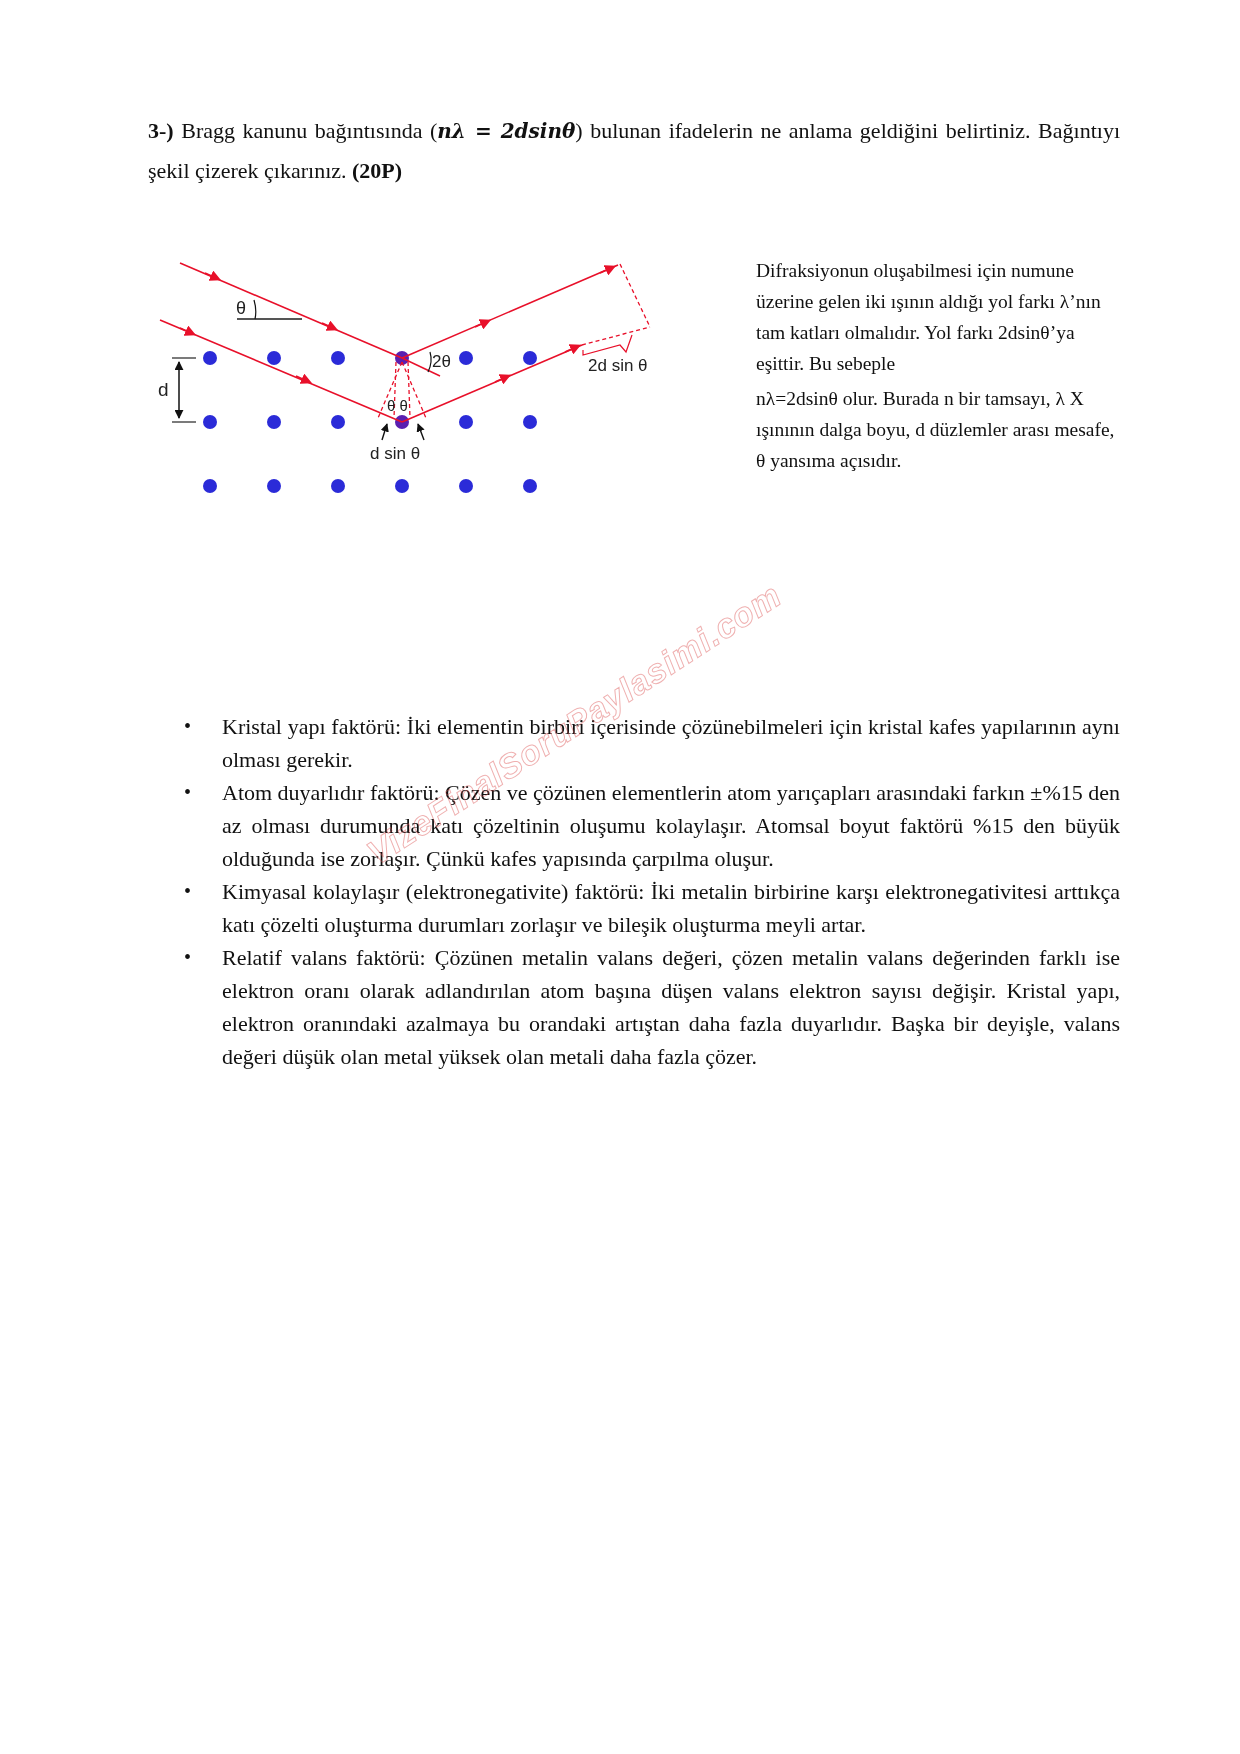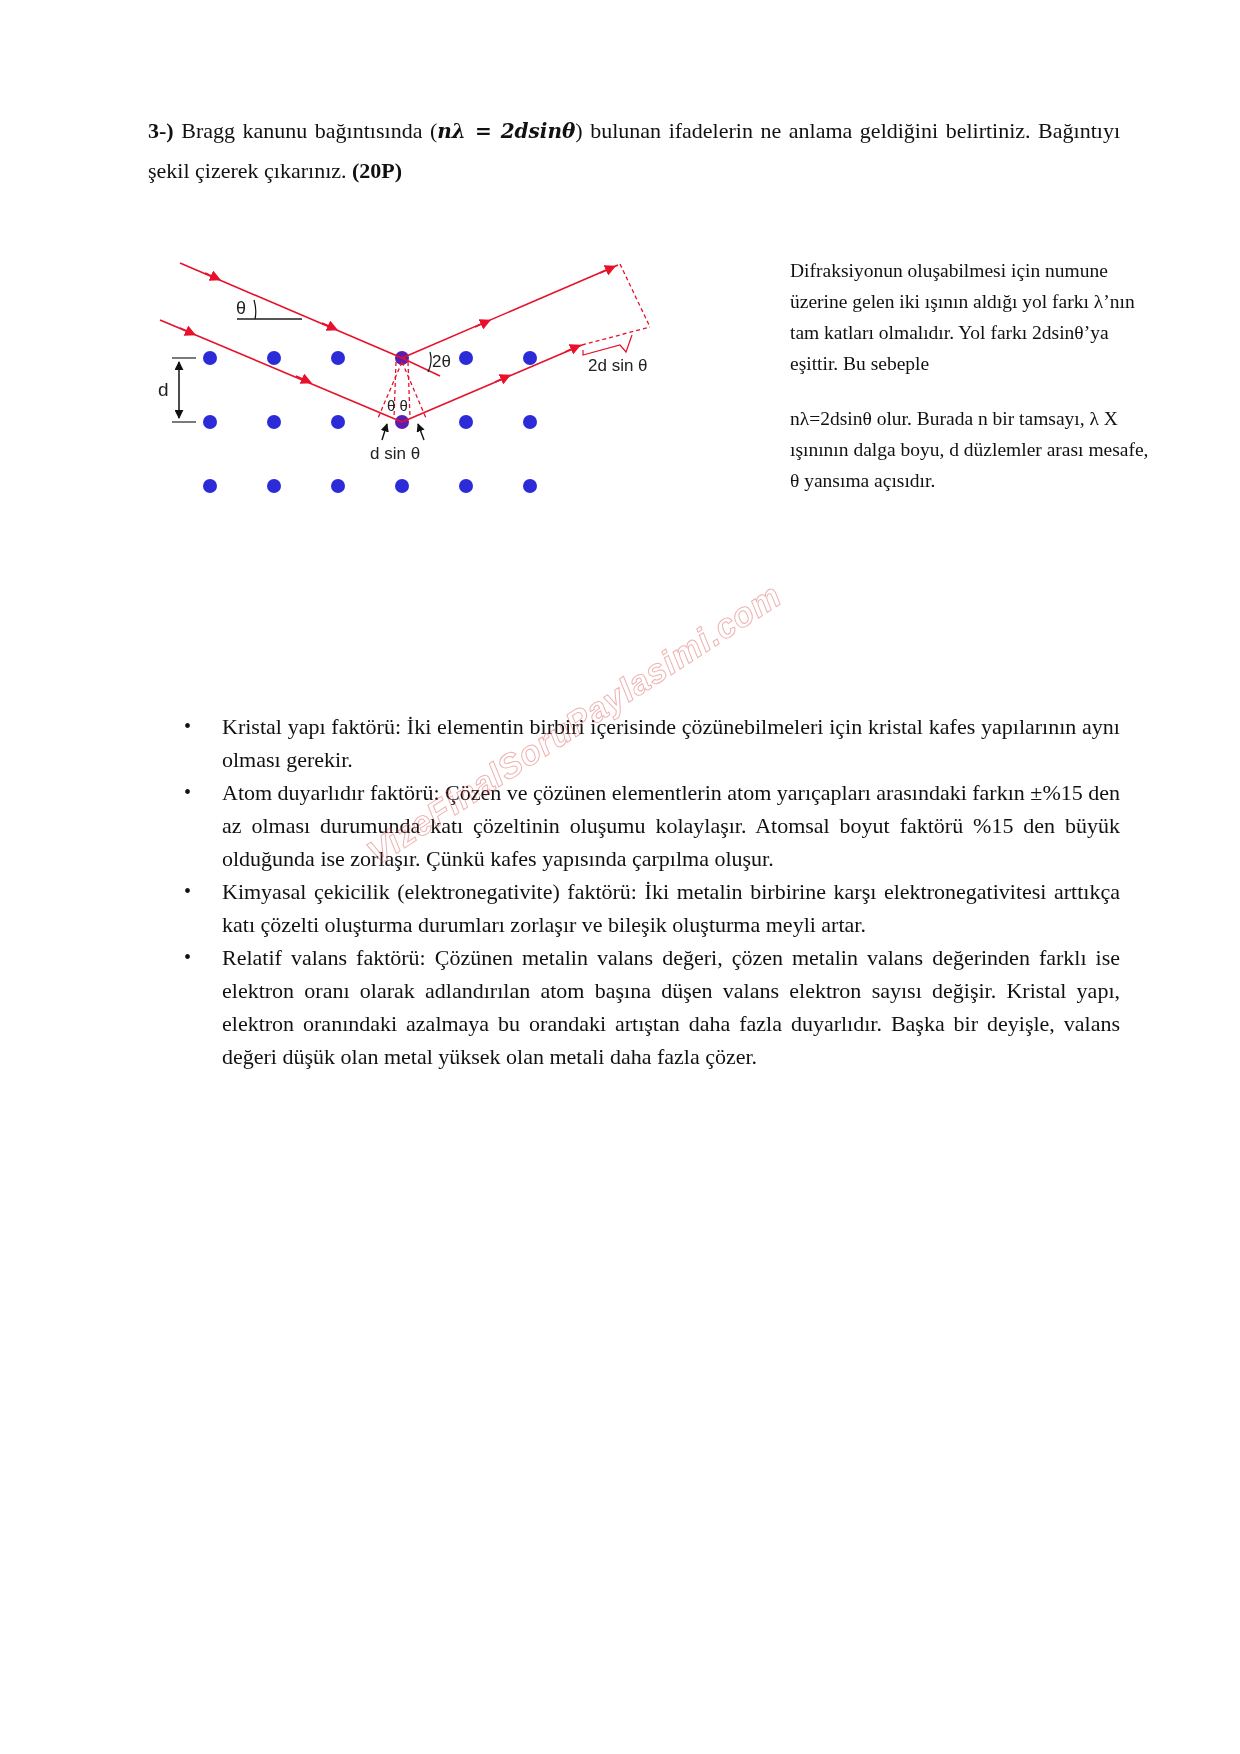--- a/index.html
+++ b/index.html
@@ -6,23 +6,23 @@
   body { width: 1240px; height: 1754px; position: relative; overflow: hidden;
          font-family: "Liberation Serif", "DejaVu Serif", serif; color: #111; }
   .page { position: absolute; left: 0; top: 0; width: 992px; height: 1754px; }
   .q-text { position: absolute; left: 148px; width: 972px; font-size: 22px; line-height: 40px; text-align: justify; }
   .q3 { top: 111px; }
   .q4 { top: 610px; line-height: 33px; }
   .num { font-weight: bold; }
   .pts { font-weight: bold; }
   .formula { font-weight: bold; font-style: italic; font-family: "DejaVu Serif", serif; font-size: 20px; }
   .diagram { position: absolute; left: 140px; top: 230px; width: 540px; height: 310px; }
-  .side-note { position: absolute; left: 790px; top: 255px; width: 370px; font-size: 19.5px; line-height: 31px; }
+  .side-note { position: absolute; left: 756px; top: 255px; width: 370px; font-size: 19.5px; line-height: 31px; }
   .side-note p { margin: 0; }
-  .side-note p + p { margin-top: 24px; }
+  .side-note p + p { margin-top: 4px; }
   .list { position: absolute; left: 148px; top: 710px; width: 972px; margin: 0; padding: 0; list-style: none; }
   .list li { position: relative; padding-left: 74px; font-size: 22px; line-height: 33px; text-align: justify; margin: 0; }
   .bullet { position: absolute; left: 36px; top: 0; font-size: 20px; }
   .list b { font-weight: normal; }
   .watermark { position: absolute; left: 360px; top: 840px; transform: rotate(-33deg); transform-origin: left top;
                font-family: "Liberation Sans", sans-serif; font-style: italic; font-weight: bold; font-size: 34px;
                color: transparent; -webkit-text-stroke: 1px rgba(220,80,80,0.45); letter-spacing: 1px; white-space: nowrap; }
   svg text { font-family: "Liberation Sans", "DejaVu Sans", sans-serif; }
 </style>
 </head>
@@ -136,21 +136,21 @@
 
 
   <ul class="list">
     <li>
       <span class="bullet">•</span><b>Kristal yapı faktörü:</b><span> İki elementin birbiri içerisinde çözünebilmeleri için kristal kafes yapılarının aynı olması gerekir.</span>
     </li>
     <li>
       <span class="bullet">•</span><b> Atom duyarlıdır faktörü:</b><span> Çözen ve çözünen elementlerin atom yarıçapları arasındaki farkın ±%15 den az olması durumunda katı çözeltinin oluşumu kolaylaşır. Atomsal boyut faktörü %15 den büyük olduğunda ise zorlaşır. Çünkü kafes yapısında çarpılma oluşur.</span>
     </li>
     <li>
-      <span class="bullet">•</span><b> Kimyasal çekicilik (elektronegativite) faktörü:</b><span> İki metalin birbirine karşı elektronegativitesi arttıkça katı çözelti oluşturma durumları zorlaşır ve bileşik oluşturma meyli artar.</span>
+      <span class="bullet">•</span><b> Kimyasal kolaylaşır (elektronegativite) faktörü:</b><span> İki metalin birbirine karşı elektronegativitesi arttıkça katı çözelti oluşturma durumları zorlaşır ve bileşik oluşturma meyli artar.</span>
     </li>
     <li>
       <span class="bullet">•</span><b> Relatif valans faktörü:</b><span> Çözünen metalin valans değeri, çözen metalin valans değerinden farklı ise elektron oranı olarak adlandırılan atom başına düşen valans elektron sayısı değişir. Kristal yapı, elektron oranındaki azalmaya bu orandaki artıştan daha fazla duyarlıdır. Başka bir deyişle, valans değeri düşük olan metal yüksek olan metali daha fazla çözer.</span>
     </li>
   </ul>
 
   <div class="watermark">VizeFinalSoruPaylasimi.com</div>
 </div>
 
 </body></html>

